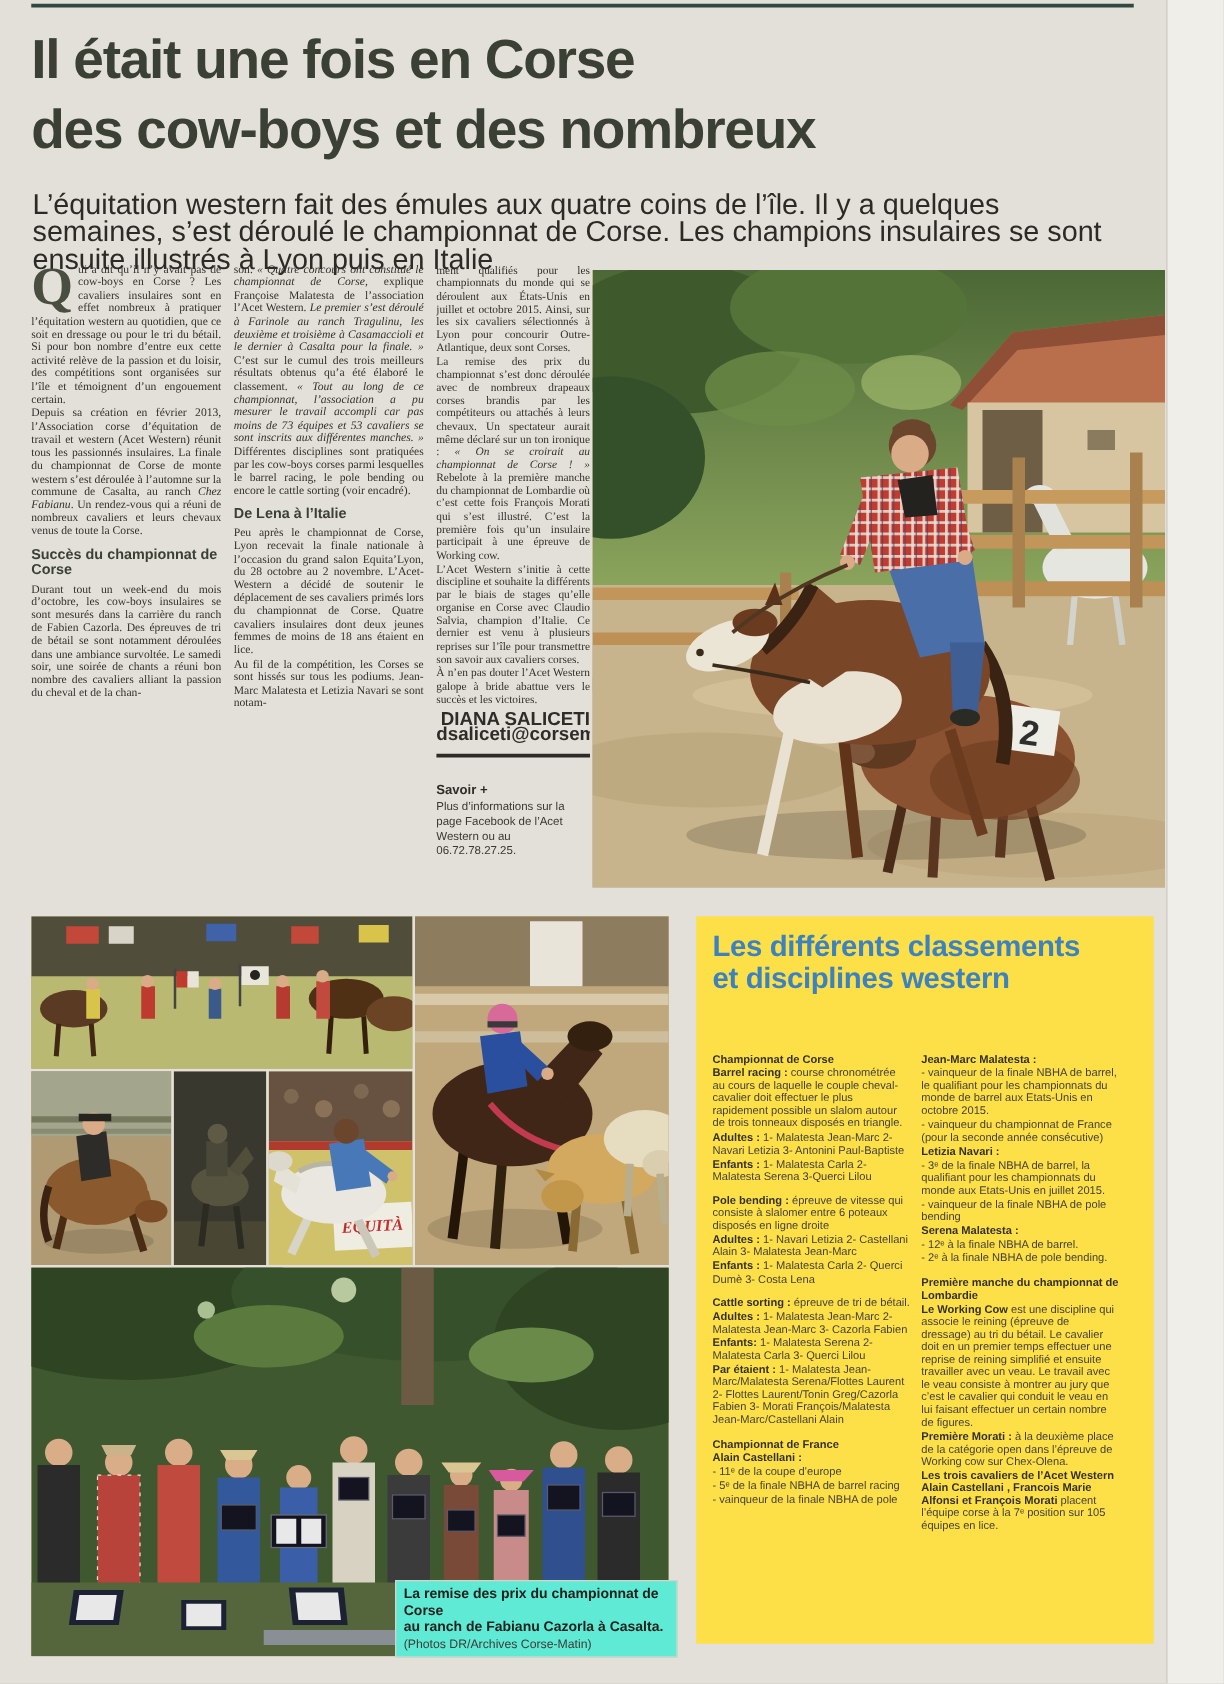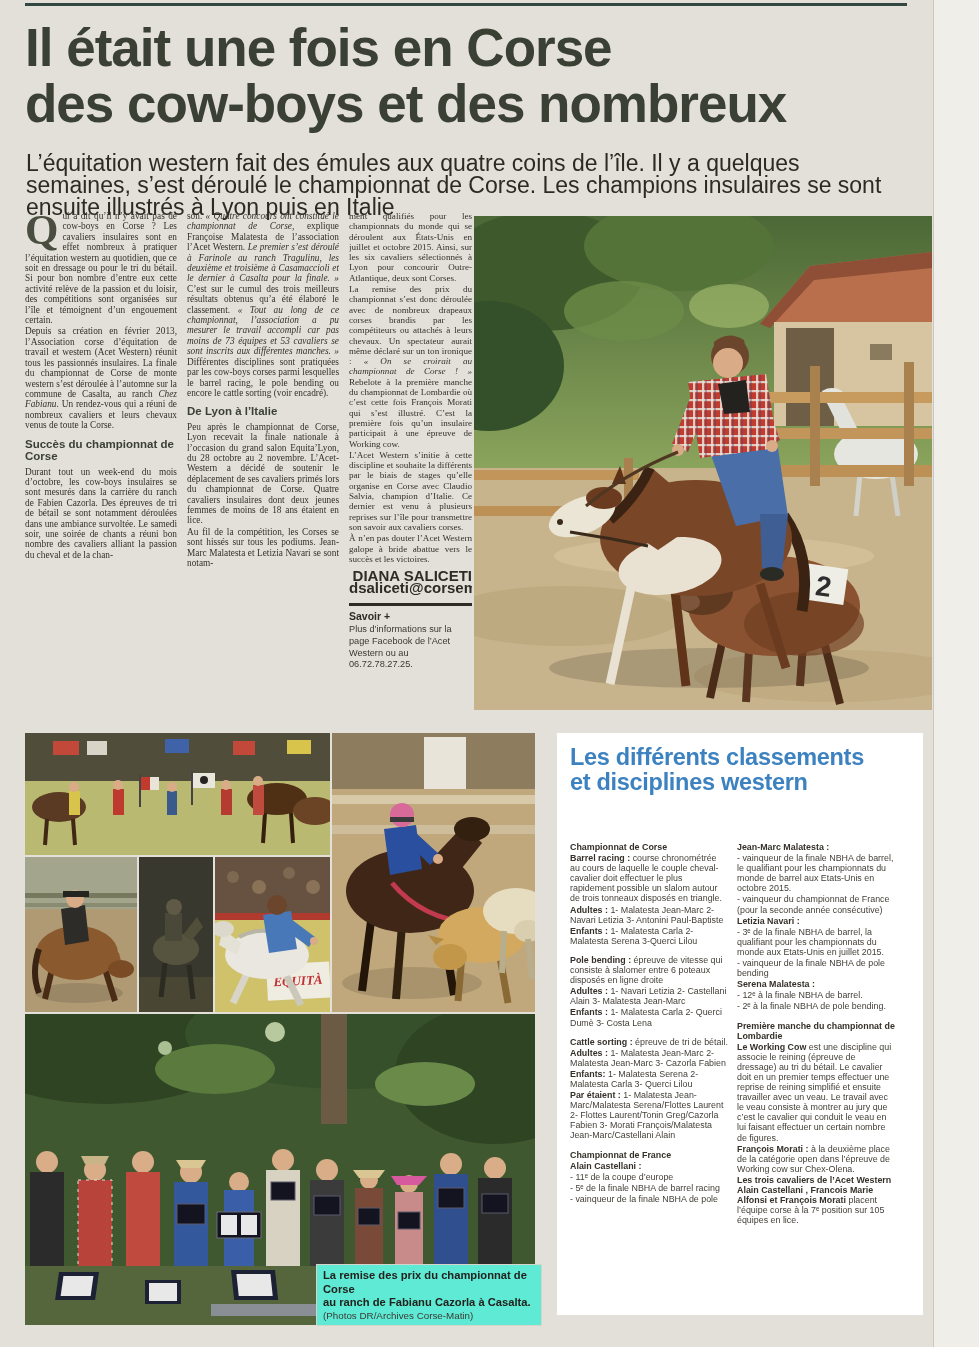--- a/index.html
+++ b/index.html
@@ -2,60 +2,60 @@
 <html lang="fr"><head>
 <meta charset="utf-8">
 <style>
   html,body{margin:0;padding:0;background:#cfcdc6;}
   .page{position:relative;width:979px;height:1347px;background:#e2e0d8;overflow:hidden;
         font-family:"Liberation Sans",sans-serif;}
   .right-strip{position:absolute;left:933px;top:0;width:46px;height:1347px;background:#efeee9;border-left:1px solid #c9c7c0;}
   .top-rule{position:absolute;left:25px;top:3px;width:882px;height:3px;background:#31473f;}
 
   .headline{position:absolute;left:25px;top:20px;width:890px;margin:0;
-            font-family:"Liberation Sans",sans-serif;font-weight:700;font-size:53px;line-height:56px;
+            font-family:"Liberation Sans",sans-serif;font-weight:700;font-size:44px;line-height:56px;
             letter-spacing:-1px;color:#3b4034;}
   .standfirst{position:absolute;left:26px;top:152px;width:872px;margin:0;
               font-size:23px;line-height:22px;color:#2b2a25;font-weight:400;}
 
   .col{position:absolute;top:211px;height:522px;overflow:hidden;text-align:justify;
        font-family:"Liberation Serif","DejaVu Serif",serif;font-size:9.3px;line-height:10.4px;color:#33312c;}
   .col p{margin:0 0 1px 0;}
   .col .it{font-style:italic;}
   .col1{left:25px;width:152px;}
   .col2{left:187px;width:152px;}
   .col3{left:349px;width:123px;font-size:9.1px;line-height:10.3px;}
   .subhead{font-family:"Liberation Sans",sans-serif;font-weight:700;font-size:11.5px;line-height:12.5px;
            color:#3b4034;margin:7px 0 4px 0 !important;text-align:left;}
   .dropcap{float:left;font-family:"Liberation Serif",serif;font-weight:700;font-size:43px;line-height:33px;
            color:#4a4e40;padding:2px 4px 0 0;}
   .byline{text-align:right;font-family:"Liberation Sans",sans-serif;font-weight:700;font-size:15px;line-height:12px;
           color:#2e2c27;margin-top:6px !important;}
   .savoir{border-top:3px solid #2e2b26;margin-top:9px;padding-top:5px;text-align:left;
           font-family:"Liberation Sans",sans-serif;}
-  .savoir .stitle{font-weight:700;font-size:10.5px;color:#2e2c27;margin:0 0 3px 0;}
+  .savoir .stitle{font-weight:700;font-size:10.5px;color:#2e2c27;margin:16px 0 3px 0;}
   .savoir .sbody{font-size:9.2px;line-height:11.6px;color:#3a3832;margin:0;}
 
   .photo{position:absolute;overflow:hidden;background:#b9a67f;}
   .photo svg{display:block;}
   .main-photo{left:474px;top:216px;width:458px;height:494px;}
 
   .collage{position:absolute;left:25px;top:733px;width:510px;height:592px;}
   .ph-a{left:0;top:0;width:305px;height:122px;}
   .ph-b{left:307px;top:0;width:203px;height:279px;}
   .ph-c{left:0;top:124px;width:112px;height:155px;}
   .ph-d{left:114px;top:124px;width:74px;height:155px;}
   .ph-e{left:190px;top:124px;width:115px;height:155px;}
   .ph-f{left:0;top:281px;width:510px;height:311px;}
   .caption{position:absolute;left:291px;top:531px;width:213px;background:#5eead4;border:1px solid #d6d3c8;
            padding:4px 5px 3px 6px;font-family:"Liberation Sans",sans-serif;}
   .caption .cl{font-weight:700;font-size:11.2px;line-height:13.5px;color:#23211d;}
   .caption .credit{font-size:9.8px;line-height:12px;color:#3c3a34;text-align:left;font-weight:400;}
 
-  .panel{position:absolute;left:557px;top:733px;width:366px;height:582px;background:#ffffff;
+  .panel{position:absolute;left:557px;top:733px;width:366px;height:582px;background:#fde047;
          box-sizing:border-box;padding:12px 28px 10px 13px;font-family:"Liberation Sans",sans-serif;}
   .panel-title{margin:0 0 9px 0;font-weight:700;font-size:23.5px;line-height:25px;color:#3d82c0;letter-spacing:-0.3px;}
   .panel-cols{display:flex;gap:9px;margin-top:47px;}
   .pcol{width:170px;font-size:8.9px;line-height:10.1px;color:#45413a;}
   .pcol p{margin:0;}
   .pcol .blk{margin:0 0 1px 0;}
   .pcol .gap{margin-top:9px;}
   .pcol b{color:#35312a;}
 </style>
 </head>
@@ -71,21 +71,21 @@
 
   <div class="col col1">
     <p><span class="dropcap">Q</span><span>ui a dit qu’il n’y avait pas de cow-boys en Corse ? Les cavaliers insulaires sont en effet nombreux à pratiquer l’équitation western au quotidien, que ce soit en dressage ou pour le tri du bétail. Si pour bon nombre d’entre eux cette activité relève de la passion et du loisir, des compétitions sont organisées sur l’île et témoignent d’un engouement certain.</span></p>
     <p><span>Depuis sa création en février 2013, l’Association corse d’équitation de travail et western (Acet Western) réunit tous les passionnés insulaires. La finale du championnat de Corse de monte western s’est déroulée à l’automne sur la commune de Casalta, au ranch </span><span class="it">Chez Fabianu</span><span>. Un rendez-vous qui a réuni de nombreux cavaliers et leurs chevaux venus de toute la Corse.</span></p>
     <p class="subhead">Succès du championnat de Corse</p>
     <p>Durant tout un week-end du mois d’octobre, les cow-boys insulaires se sont mesurés dans la carrière du ranch de Fabien Cazorla. Des épreuves de tri de bétail se sont notamment déroulées dans une ambiance survoltée. Le samedi soir, une soirée de chants a réuni bon nombre des cavaliers alliant la passion du cheval et de la chan-</p>
   </div>
 
   <div class="col col2">
     <p><span>son. </span><span class="it">« Quatre concours ont constitué le championnat de Corse, </span><span>explique Françoise Malatesta de l’association l’Acet Western. </span><span class="it">Le premier s’est déroulé à Farinole au ranch Tragulinu, les deuxième et troisième à Casamaccioli et le dernier à Casalta pour la finale. »</span><span> C’est sur le cumul des trois meilleurs résultats obtenus qu’a été élaboré le classement. </span><span class="it">« Tout au long de ce championnat, l’association a pu mesurer le travail accompli car pas moins de 73 équipes et 53 cavaliers se sont inscrits aux différentes manches. »</span><span> Différentes disciplines sont pratiquées par les cow-boys corses parmi lesquelles le barrel racing, le pole bending ou encore le cattle sorting (voir encadré).</span></p>
-    <p class="subhead">De Lyon à l’Italie</p>
+    <p class="subhead">De Lena à l’Italie</p>
     <p>Peu après le championnat de Corse, Lyon recevait la finale nationale à l’occasion du grand salon Equita’Lyon, du 28 octobre au 2 novembre. L’Acet-Western a décidé de soutenir le déplacement de ses cavaliers primés lors du championnat de Corse. Quatre cavaliers insulaires dont deux jeunes femmes de moins de 18 ans étaient en lice.</p>
     <p>Au fil de la compétition, les Corses se sont hissés sur tous les podiums. Jean-Marc Malatesta et Letizia Navari se sont notam-</p>
   </div>
 
   <div class="col col3">
     <p>ment qualifiés pour les championnats du monde qui se déroulent aux États-Unis en juillet et octobre 2015. Ainsi, sur les six cavaliers sélectionnés à Lyon pour concourir Outre-Atlantique, deux sont Corses.</p>
     <p><span>La remise des prix du championnat s’est donc déroulée avec de nombreux drapeaux corses brandis par les compétiteurs ou attachés à leurs chevaux. Un spectateur aurait même déclaré sur un ton ironique : </span><span class="it">« On se croirait au championnat de Corse ! »</span><span> Rebelote à la première manche du championnat de Lombardie où c’est cette fois François Morati qui s’est illustré. C’est la première fois qu’un insulaire participait à une épreuve de Working cow.</span></p>
     <p>L’Acet Western s’initie à cette discipline et souhaite la différents par le biais de stages qu’elle organise en Corse avec Claudio Salvia, champion d’Italie. Ce dernier est venu à plusieurs reprises sur l’île pour transmettre son savoir aux cavaliers corses.</p>
     <p>À n’en pas douter l’Acet Western galope à bride abattue vers le succès et les victoires.</p>
     <p class="byline"><span>DIANA SALICETI</span><br><span>dsaliceti@corsematin.com</span></p>
@@ -465,18 +465,18 @@
         <p class="blk"><b></b><span>- vainqueur de la finale NBHA de barrel, le qualifiant pour les championnats du monde de barrel aux Etats-Unis en octobre 2015.</span></p>
         <p class="blk"><b></b><span>- vainqueur du championnat de France (pour la seconde année consécutive)</span></p>
         <p class="blk"><b>Letizia Navari :</b><span></span></p>
         <p class="blk"><b></b><span>- 3ᵉ de la finale NBHA de barrel, la qualifiant pour les championnats du monde aux Etats-Unis en juillet 2015.</span></p>
         <p class="blk"><b></b><span>- vainqueur de la finale NBHA de pole bending</span></p>
         <p class="blk"><b>Serena Malatesta :</b><span></span></p>
         <p class="blk"><b></b><span>- 12ᵉ à la finale NBHA de barrel.</span></p>
         <p class="blk"><b></b><span>- 2ᵉ à la finale NBHA de pole bending.</span></p>
         <p class="blk gap"><b>Première manche du championnat de Lombardie</b><span></span></p>
         <p class="blk"><b>Le Working Cow</b><span> est une discipline qui associe le reining (épreuve de dressage) au tri du bétail. Le cavalier doit en un premier temps effectuer une reprise de reining simplifié et ensuite travailler avec un veau. Le travail avec le veau consiste à montrer au jury que c’est le cavalier qui conduit le veau en lui faisant effectuer un certain nombre de figures.</span></p>
-        <p class="blk"><b>François Morati :</b><span> à la deuxième place de la catégorie open dans l’épreuve de Working cow sur Chex-Olena.</span></p>
+        <p class="blk"><b>Première Morati :</b><span> à la deuxième place de la catégorie open dans l’épreuve de Working cow sur Chex-Olena.</span></p>
         <p class="blk"><b>Les trois cavaliers de l’Acet Western Alain Castellani , Francois Marie Alfonsi et François Morati</b><span> placent l’équipe corse à la 7ᵉ position sur 105 équipes en lice.</span></p>
       </div>
     </div>
   </aside>
 </div>
 
 </body></html>

